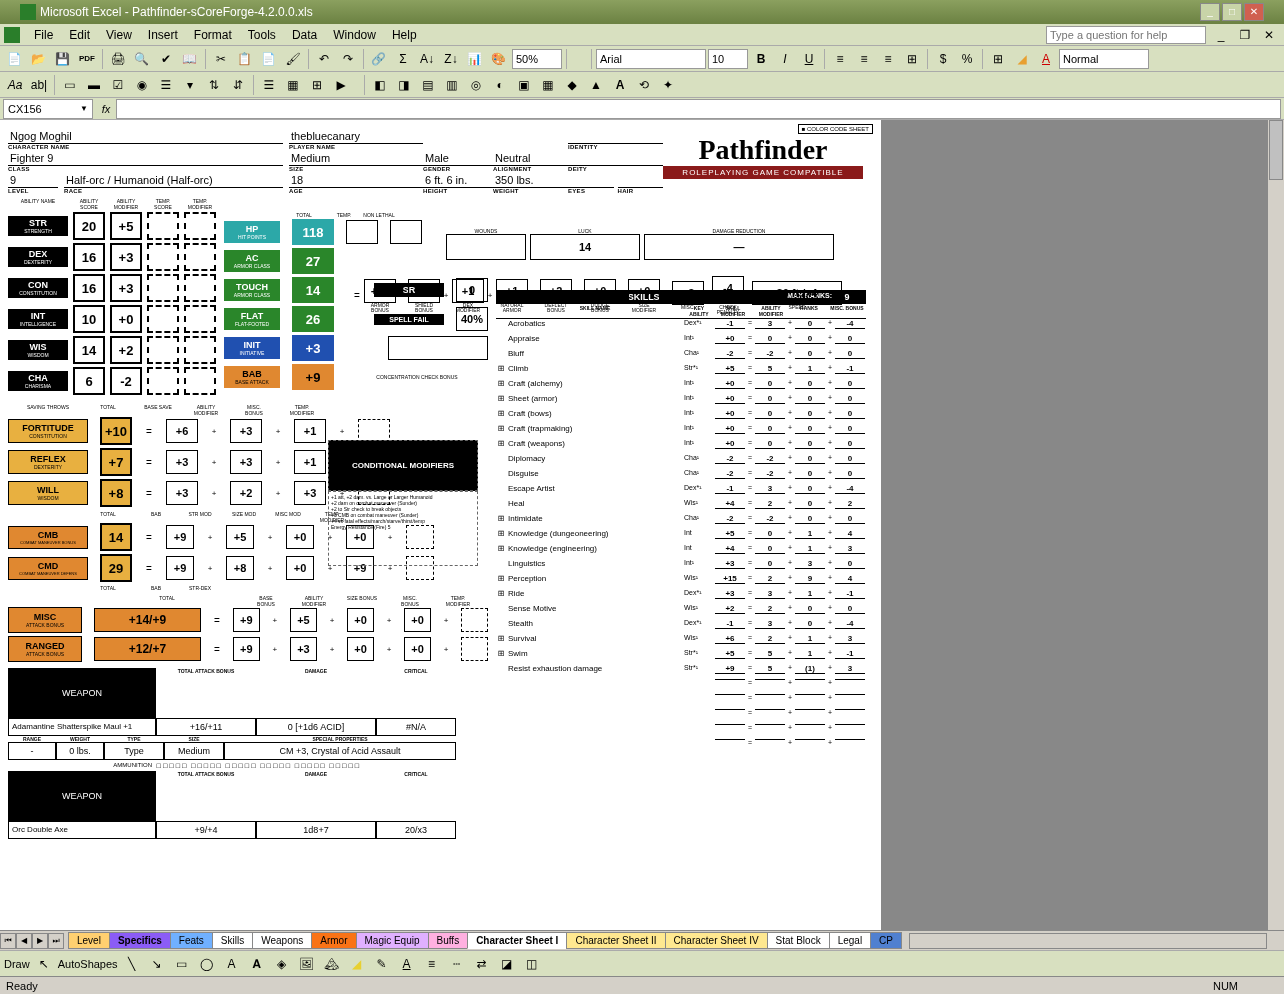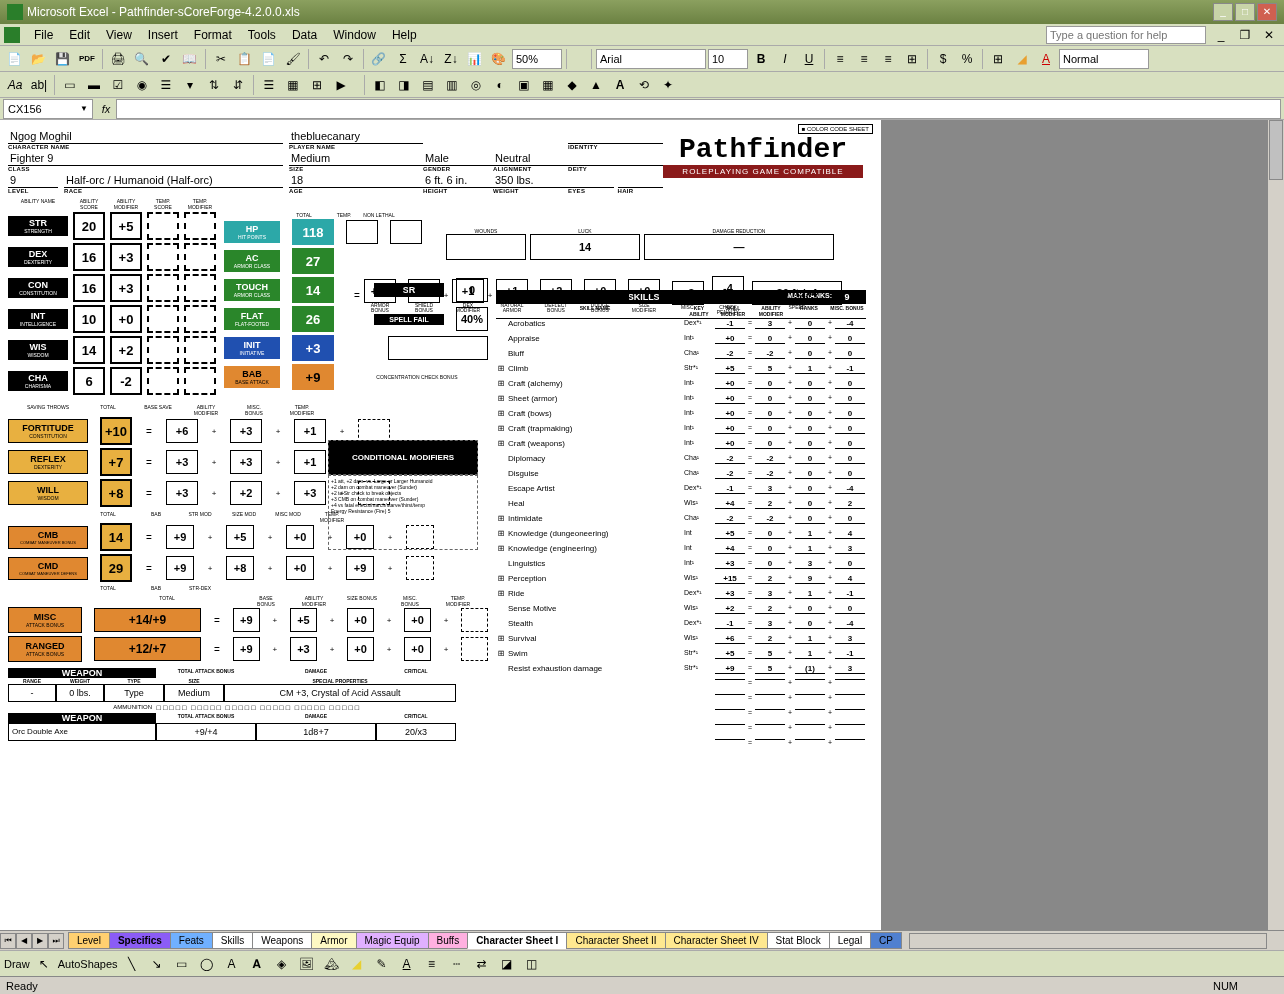--- a/index.html
+++ b/index.html
@@ -1,17 +1,17 @@
 <!DOCTYPE html>
 <html><head>
 <meta charset="utf-8">
 <style>
 *{box-sizing:border-box;margin:0;padding:0;font-family:Arial,sans-serif}
 body{background:#d4d0c8;font-size:11px;overflow:hidden}
-.titlebar{background:linear-gradient(#8ba05f,#6b8142);color:#fff;height:24px;display:flex;align-items:center;padding:0 7px;font-size:12px}
+.titlebar{background:linear-gradient(#8ba05f,#6b8142);color:#fff;height:24px;display:flex;align-items:center;padding:0 20px;font-size:12px}
 .titlebar .icon{width:16px;height:16px;background:#2a7e2a;margin-right:4px;display:inline-block}
 .titlebar .title{flex:1}
 .titlebar .winbtns{display:flex;gap:2px}
 .titlebar .winbtn{width:20px;height:18px;background:#c8d4a8;border:1px solid #888;font-size:10px;text-align:center;line-height:16px;cursor:pointer}
 .titlebar .winbtn.close{background:#d06050;color:#fff}
 .menubar{background:#d8e0c0;height:22px;display:flex;align-items:center;padding:0 4px;font-size:12px;border-bottom:1px solid #aaa}
 .menubar .icon{width:16px;height:16px;background:#2a7e2a;margin-right:6px}
 .menubar span{padding:2px 8px;cursor:pointer}
 .menubar .help-search{margin-left:auto;width:160px;height:18px;border:1px solid #999;background:#fff;font-size:11px;padding:0 3px;color:#888}
 .toolbar{background:#d8e0c0;height:26px;display:flex;align-items:center;padding:2px 4px;gap:2px;border-bottom:1px solid #aaa}
@@ -61,35 +61,35 @@
 .bigbox.blue{background:#2050b0}
 .bigbox.orange{background:#e08830}
 .biglabel{width:56px;text-align:center;font-size:9px;font-weight:bold;padding:3px 0;color:#fff}
 .biglabel .sub{font-size:5px;display:block;font-weight:normal}
 
 .statrow{display:flex;align-items:center;gap:12px;margin-bottom:3px}
 .smbox{width:32px;height:24px;border:1px solid #000;text-align:center;font-size:11px;font-weight:bold;display:flex;align-items:center;justify-content:center}
 .smlbl{font-size:5px;text-align:center;width:32px;line-height:1}
 
 .black-hdr{background:#000;color:#fff;text-align:center;font-size:9px;font-weight:bold;padding:2px}
-.cond-hdr{background:#000;color:#fff;text-align:center;font-size:8px;font-weight:bold;padding:12px;border:1px dashed #666}
+.cond-hdr{background:#000;color:#fff;text-align:center;font-size:8px;font-weight:bold;padding:20px;border:1px dashed #666}
 .cond-text{font-size:5px;padding:2px;border:1px dashed #666;line-height:1.2}
 
 .save-row{display:flex;align-items:center;gap:12px;margin-bottom:3px}
 .save-lbl{width:80px;background:#e8b040;text-align:center;font-size:9px;font-weight:bold;padding:3px 0;border:1px solid #000}
 .save-lbl .sub{font-size:5px;display:block;font-weight:normal}
 
 .cmlbl{width:80px;background:#e08830;color:#000;text-align:center;font-size:9px;font-weight:bold;padding:3px 0;border:1px solid #000}
 .cmlbl .sub{font-size:4px;display:block;font-weight:normal}
 
 .atk-lbl{width:90px;background:#e08830;text-align:center;font-size:9px;font-weight:bold;padding:4px 0;border:1px solid #000}
 .atk-lbl .sub{font-size:5px;display:block;font-weight:normal}
 .atk-tot{width:130px;background:#e08830;text-align:center;font-size:12px;font-weight:bold;padding:4px 0;border:1px solid #000}
 
-.wpn-hdr{background:#000;color:#fff;text-align:center;font-size:9px;font-weight:bold;padding:0}
+.wpn-hdr{background:#000;color:#fff;text-align:center;font-size:9px;font-weight:normal;padding:20px}
 .wpn-cell{border:1px solid #000;text-align:center;font-size:9px;padding:3px}
 .wpn-sublbl{font-size:5px;text-align:center;font-weight:bold}
 
 
 .skills-hdr{background:#000;color:#fff;font-size:9px;font-weight:bold;padding:2px 4px;display:flex}
 .skills-hdr .sh1{flex:1;text-align:center}
 .sk-colhdr{display:flex;font-size:5px;font-weight:bold;text-align:center;border-bottom:1px solid #000;padding:1px 0}
 .sk-row{display:flex;font-size:8px;align-items:flex-start;height:15px}
 .sk-cb{width:10px;text-align:center;font-size:8px}
 .sk-name{flex:1;padding-left:2px}
@@ -294,21 +294,21 @@
                 <div class="field"></div>
                 <div class="flabel">EYES</div>
               </div>
               <div style="flex:1">
                 <div class="field"></div>
                 <div class="flabel">HAIR</div>
               </div>
             </div>
   </div>
   <div style="text-align:center;padding-top:6px">
-    <div class="logo" style="font-family:Liberation Mono, monospace">Pathfinder</div>
+    <div class="logo" style="font-family:Liberation Serif, serif">Pathfinder</div>
     <div class="logo-sub">ROLEPLAYING GAME COMPATIBLE</div>
   </div>
 </div>
 
 <div class="main-layout">
 <div class="leftcol">
 
 <div style="display:flex;gap:5px;font-size:5px;text-align:center;margin-bottom:2px">
   <div style="width:60px">ABILITY NAME</div>
   <div style="width:32px">ABILITY SCORE</div>
@@ -643,20 +643,26 @@
     <div class="wpn-hdr" style="width:148px">WEAPON</div>
     <div style="width:100px">
                   <div class="wpn-sublbl">TOTAL ATTACK BONUS</div>
                 </div>
     <div style="width:120px">
                   <div class="wpn-sublbl">DAMAGE</div>
                 </div>
     <div style="width:80px">
                   <div class="wpn-sublbl">CRITICAL</div>
                 </div>
+  </div>
+  <div style="display:flex">
+    <div class="wpn-cell" style="width:148px;text-align:left;font-size:8px">Adamantine Shatterspike Maul +1</div>
+    <div class="wpn-cell" style="width:100px">+16/+11</div>
+    <div class="wpn-cell" style="width:120px">0 [+1d6 ACID]</div>
+    <div class="wpn-cell" style="width:80px">#N/A</div>
   </div>
               <div style="display:flex">
       <div style="width:48px">
                   <div class="wpn-sublbl">RANGE</div>
                 </div>
       <div style="width:48px">
                   <div class="wpn-sublbl">WEIGHT</div>
                 </div>
       <div style="width:60px">
                   <div class="wpn-sublbl">TYPE</div>
@@ -1083,21 +1089,21 @@
     <div class="nb">◀</div>
     <div class="nb">▶</div>
     <div class="nb">⏭</div>
   </div>
   <div id="tabs-block" style="display:flex">
       <div class="tab" style="background:#ffd070;">Level</div>
       <div class="tab" style="background:#8b5cf6;font-weight:bold;">Specifics</div>
       <div class="tab" style="background:#70b0ff;">Feats</div>
       <div class="tab" style="background:#ffffff;">Skills</div>
       <div class="tab" style="background:#ffffff;">Weapons</div>
-      <div class="tab" style="background:#fef9c3;">Armor</div>
+      <div class="tab" style="background:#f97316;">Armor</div>
       <div class="tab" style="background:#e0b0ff;">Magic Equip</div>
       <div class="tab" style="background:#ffb0e0;">Buffs</div>
       <div class="tab" style="background:#fff;font-weight:bold;border-bottom:1px solid #fff">Character Sheet I</div>
       <div class="tab" style="background:#ffe890;">Character Sheet II</div>
       <div class="tab" style="background:#ffe890;">Character Sheet IV</div>
       <div class="tab" style="background:#ffffff;">Stat Block</div>
       <div class="tab" style="background:#ffffff;">Legal</div>
       <div class="tab" style="background:#5080d0;">CP</div>
     </div>
   <div class="hscroll"></div>

